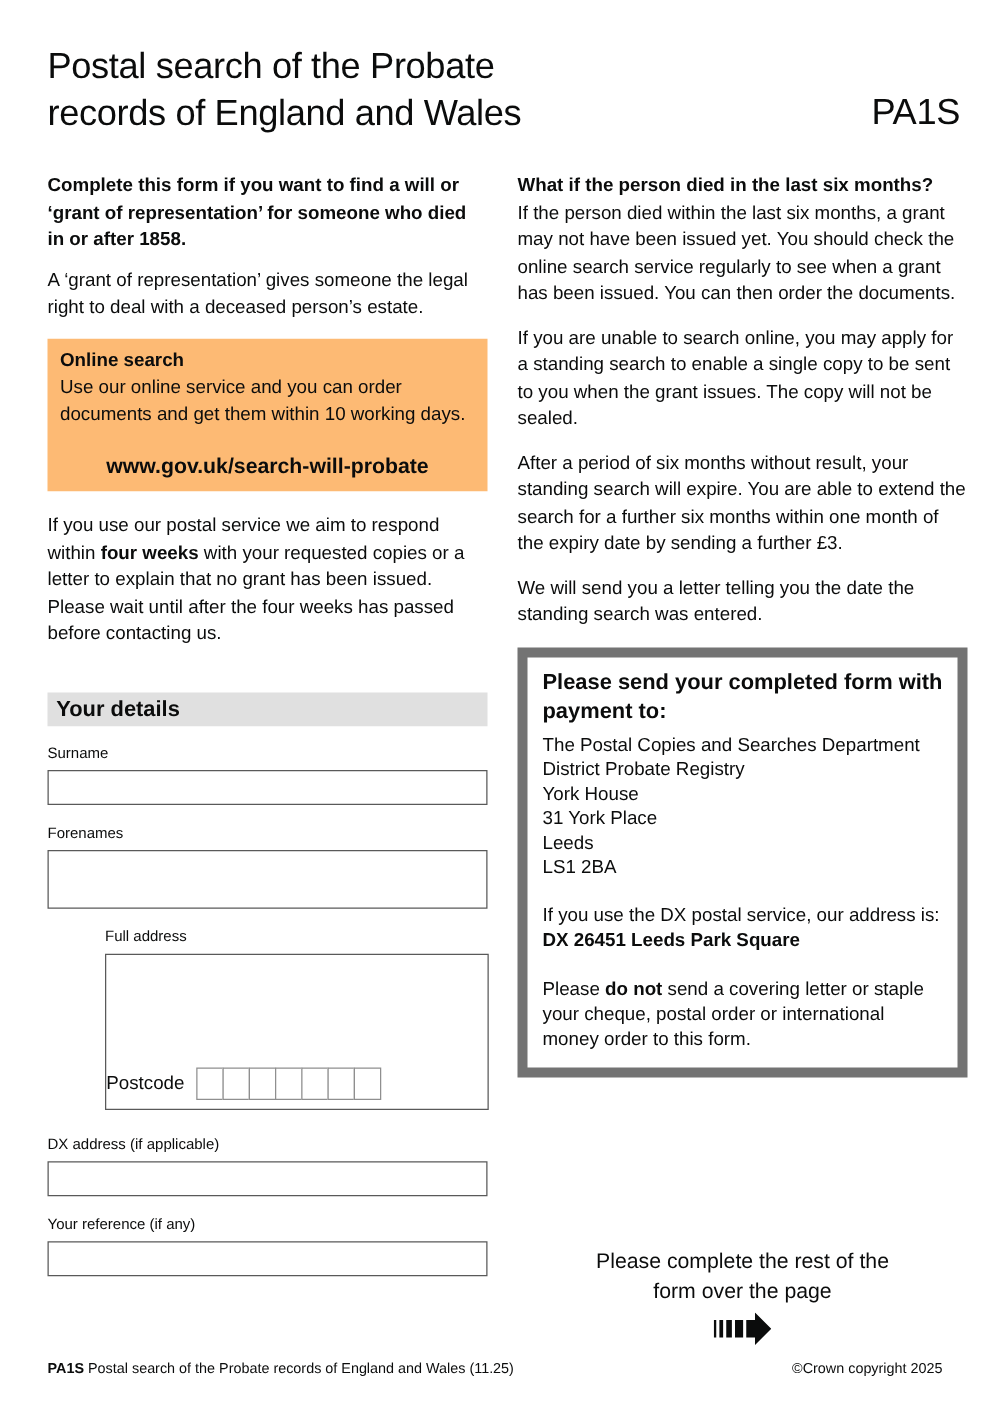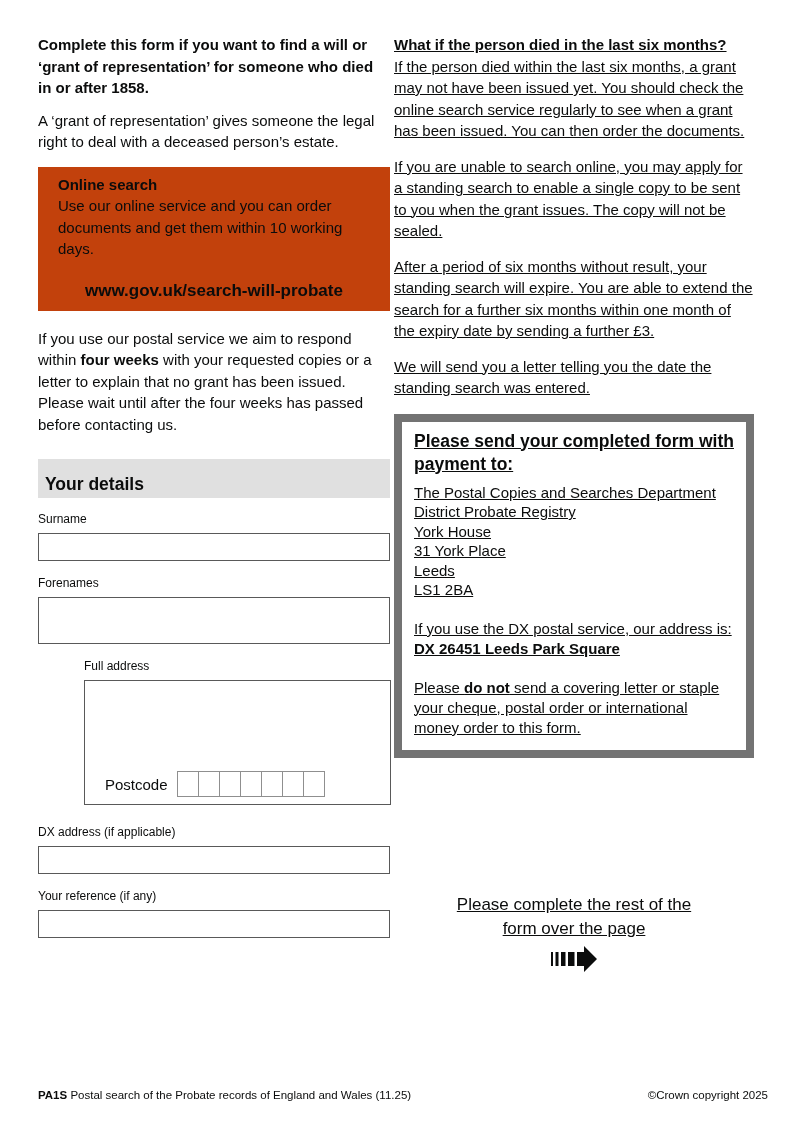--- a/index.html
+++ b/index.html
@@ -11,68 +11,75 @@
     -webkit-text-size-adjust:none;
   }
   .page { position:relative; width:800px; height:1130px; padding:34px 32px 0 38px; overflow:hidden; }
 
   
   .header { position:relative; margin-bottom:28px; }
   .title { font-size:29px; line-height:38px; font-weight:500; letter-spacing:-0.3px; }
   .form-code { position:absolute; right:0; bottom:3px; font-size:29px; font-weight:500; letter-spacing:-0.3px; }
 
   
-  .columns { display:flex; gap:4px; }
+  .columns { display:flex; gap:24px; }
   .col-left  { width:352px; flex:none; }
-  .col-right { width:360px; flex:none;text-decoration:underline; }
+  .col-right { width:360px; flex:none; }
 
   p, .para { margin:0 0 14px; font-size:15px; line-height:21.5px; }
   .bold { font-weight:bold; }
   .nomargin { margin-bottom:0; }
   .tight { margin-bottom:11px; }
 
   
-  .gray-box { background:#c2410c; padding:7px 20px 9px; margin:0 0 17px; }
+  .gray-box { background:#fdba74; padding:7px 10px 9px; margin:0 0 17px; }
   .gray-box .gb-heading { font-weight:bold; font-size:15px; line-height:21.5px; }
   .gray-box .gb-body { font-size:15px; line-height:21.5px; }
   .gray-box .gb-url { text-align:center; font-weight:bold; font-size:17px; line-height:22px; margin-top:20px; }
 
   
-  .section-bar { background:#e0e0e0; font-weight:bold; font-size:17.5px; line-height:20px; padding:15px 7px 4px; margin-top:24px; margin-bottom:12px; }
+  .section-bar { background:#e0e0e0; font-weight:bold; font-size:17.5px; line-height:20px; padding:3px 7px 4px; margin-top:36px; margin-bottom:12px; }
   .field { margin-bottom:13px; }
   .field-label { display:block; font-size:12px; line-height:19px; margin-bottom:4px; }
   .text-input { display:block; width:100%; height:28px; border:1px solid #595959; background:#fff; border-radius:0; padding:2px 6px; font-family:"Liberation Sans",sans-serif; font-size:15px; color:#0b0c0c; }
   .input-tall { height:47px; }
   .address-box { width:307px; height:125px; border:1px solid #595959; position:relative; background:#fff; }
-  .postcode-row { position:absolute; left:20px; bottom:7px; display:flex; align-items:center; }
+  .postcode-row { position:absolute; left:0; bottom:7px; display:flex; align-items:center; }
   .postcode-label { font-size:15px; margin-right:9px; }
   .pc-cells { display:flex; }
   .pc-cell { width:22px; height:26px; border:1px solid #8f8f8f; margin-left:-1px; background:#fff; }
   .pc-cell:first-child { margin-left:0; }
   .addr-field { margin-bottom:18px;padding-left:46px; }
 
   
   .send-box { border:8px solid #737373; padding:8px 12px 12px; margin-top:15px; }
   .send-box .sb-heading { font-weight:bold; font-size:17.5px; line-height:23px; margin:0 0 7px; }
   .addr-line { font-size:15px; line-height:19.5px; }
   .send-box .para { font-size:15px; line-height:20px; margin:19px 0 0; }
 
   
   .continue-note { text-align:center; font-size:17px; line-height:24px; margin-top:135px; }
   .arrow-wrap { text-align:center; margin-top:5px; }
   .arrow-wrap svg { display:inline-block; }
 
   
-  .footer { position:absolute; left:38px; right:32px; top:1088px; display:flex; justify-content:space-between; font-size:11.5px; line-height:14px; }
+  .footer { position:absolute; left:38px; right:46px; top:1088px; display:flex; justify-content:space-between; font-size:11.5px; line-height:14px; }
 </style>
 </head>
 <body>
 
 <div class="page">
 
+  <div class="header">
+    <div class="title">
+      <div>Postal search of the Probate</div>
+      <div>records of England and Wales</div>
+    </div>
+    <div class="form-code">PA1S</div>
+  </div>
 
   <div class="columns">
 
     <div class="col-left">
       <p class="bold tight">Complete this form if you want to find a will or ‘grant of representation’ for someone who died in or after 1858.</p>
       <p>A ‘grant of representation’ gives someone the legal right to deal with a deceased person’s estate.</p>
 
       <div class="gray-box">
         <div class="gb-heading">Online search</div>
         <div class="gb-body">Use our online service and you can order documents and get them within 10 working days.</div>

